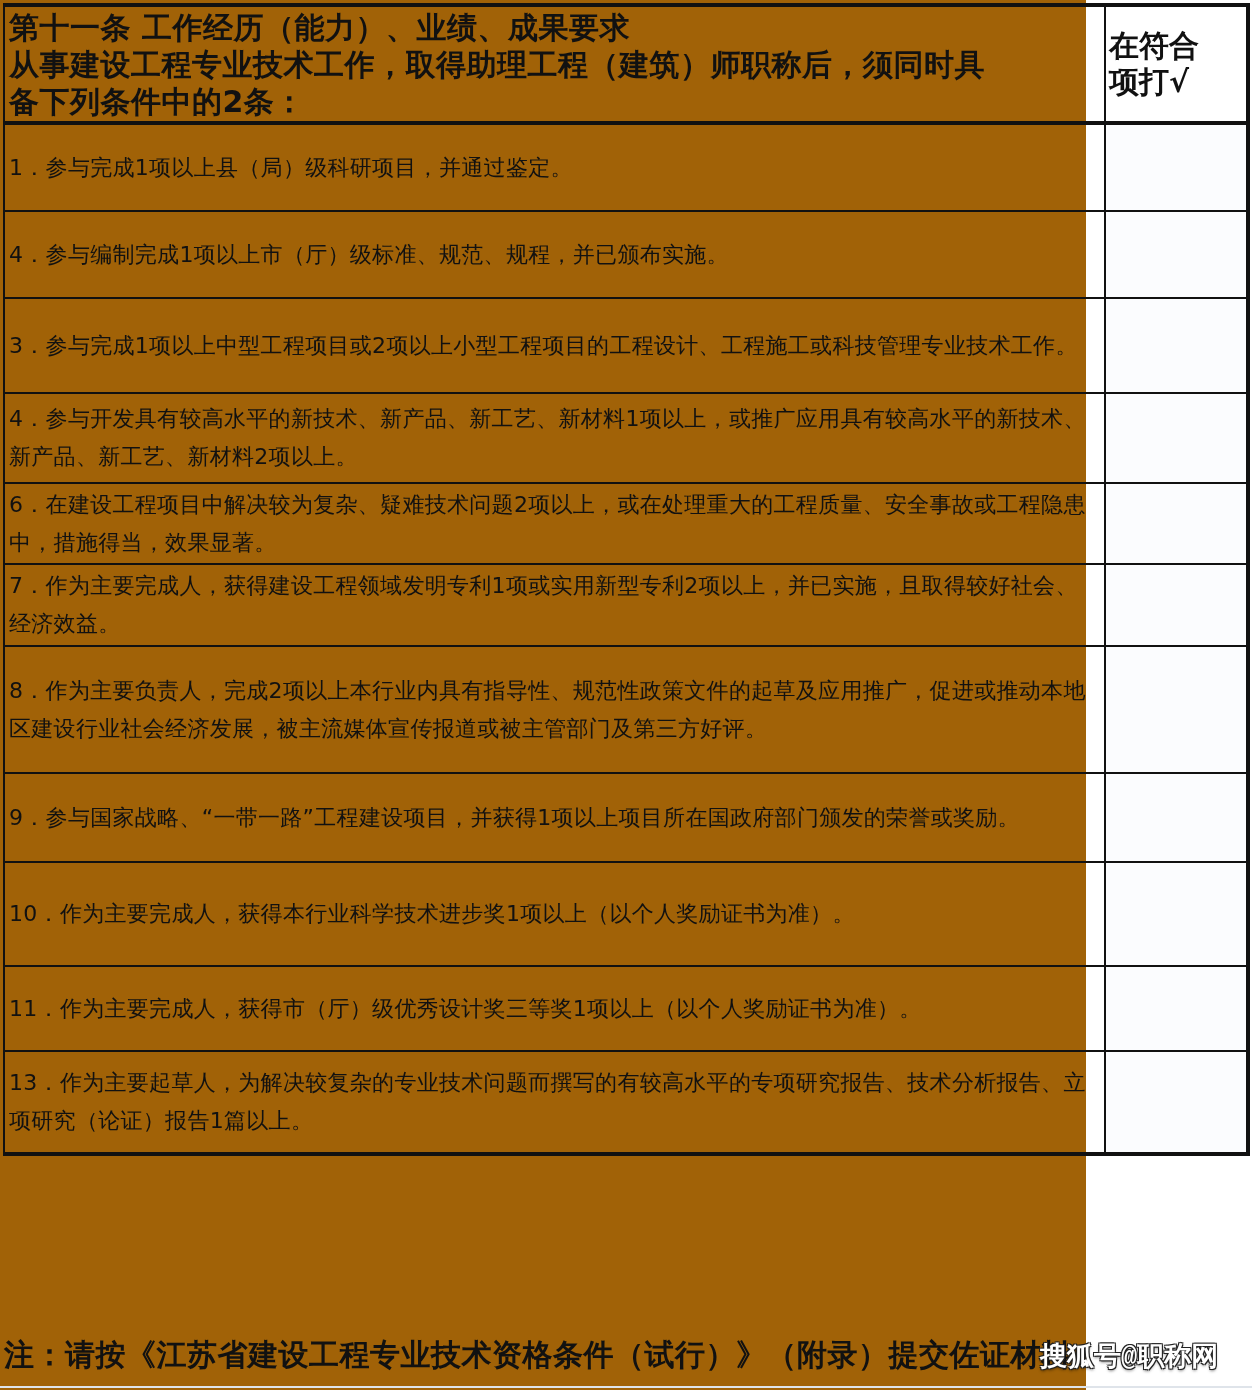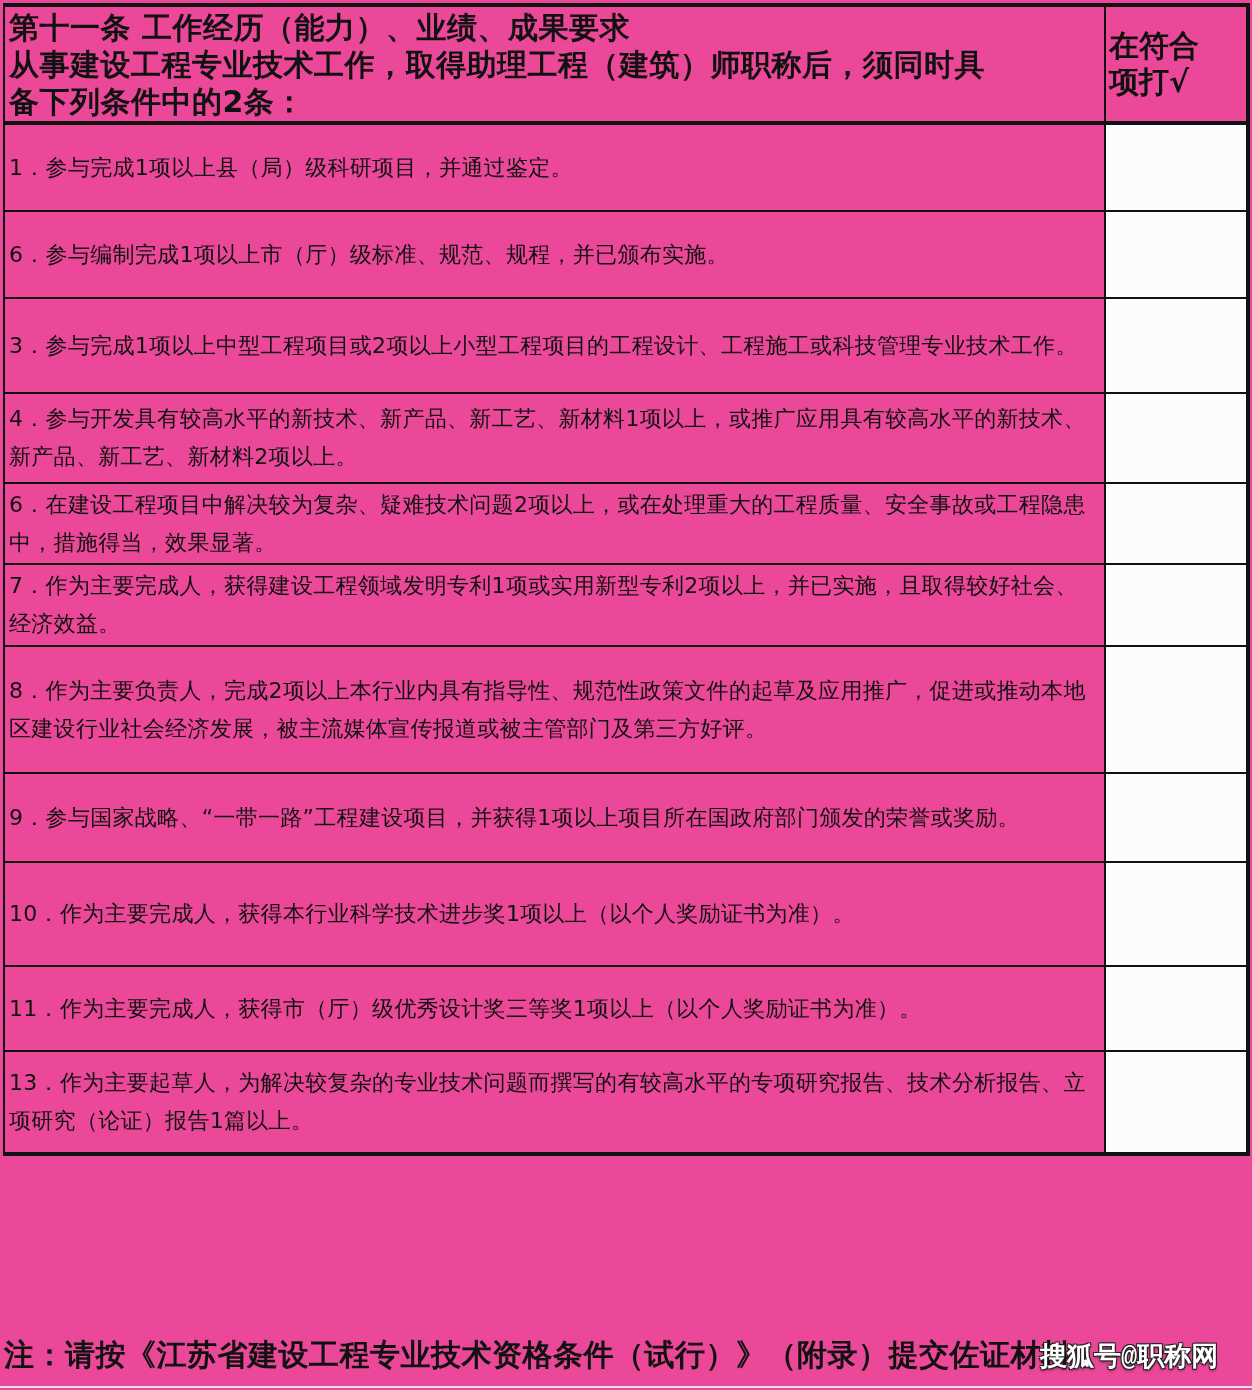--- a/index.html
+++ b/index.html
@@ -12,23 +12,23 @@
       height: 1390px;
       overflow: hidden;
       position: relative;
       font-family: "DejaVu Sans", "Liberation Sans", sans-serif;
       color: #111111;
     }
     .sheet {
       position: absolute;
       left: 0;
       top: 0;
-      width: 1252px;
+      width: 1086px;
       height: 1390px;
-      background: #ec4899;
+      background: #a16207;
     }
     table.criteria {
       position: absolute;
       left: 3px;
       top: 3px;
       width: 1244px;
       border-collapse: collapse;
       table-layout: fixed;
     }
     table.criteria td {
@@ -124,21 +124,21 @@
       <td class="check-col check-header">
         <span style="display:block">在符合</span>
         <span style="display:block">项打√</span>
       </td>
     </tr>
     <tr style="height:88px">
       <td class="item-text">1．参与完成1项以上县（局）级科研项目，并通过鉴定。</td>
       <td class="check-col check-cell"></td>
     </tr>
     <tr style="height:87px">
-      <td class="item-text">6．参与编制完成1项以上市（厅）级标准、规范、规程，并已颁布实施。</td>
+      <td class="item-text">4．参与编制完成1项以上市（厅）级标准、规范、规程，并已颁布实施。</td>
       <td class="check-col check-cell"></td>
     </tr>
     <tr style="height:95px">
       <td class="item-text">3．参与完成1项以上中型工程项目或2项以上小型工程项目的工程设计、工程施工或科技管理专业技术工作。</td>
       <td class="check-col check-cell"></td>
     </tr>
     <tr style="height:90px">
       <td class="item-text">4．参与开发具有较高水平的新技术、新产品、新工艺、新材料1项以上，或推广应用具有较高水平的新技术、新产品、新工艺、新材料2项以上。</td>
       <td class="check-col check-cell"></td>
     </tr>

